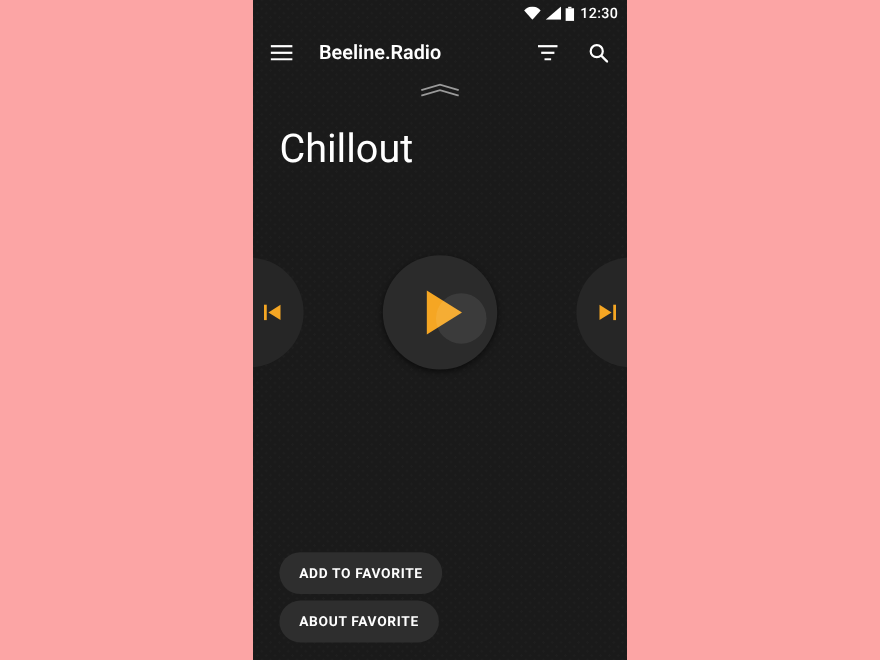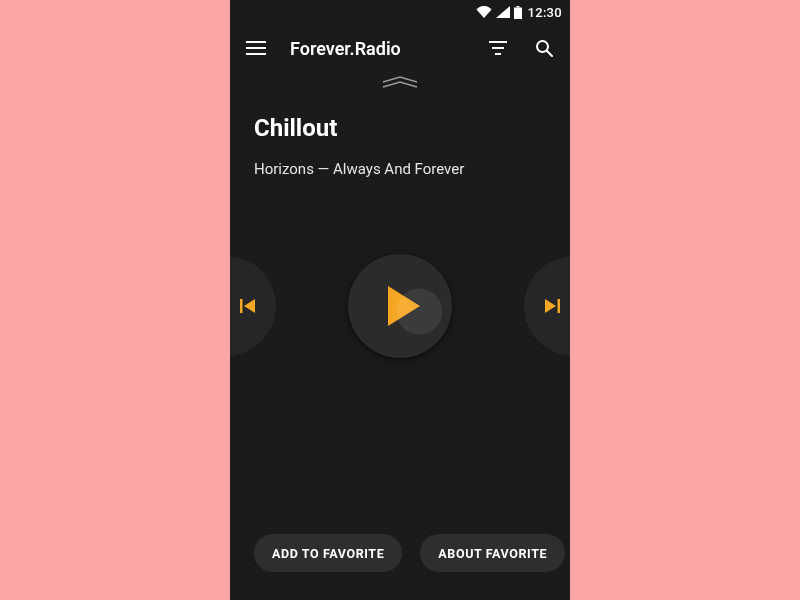--- a/index.html
+++ b/index.html
@@ -82,22 +82,22 @@
     gap: -2px;
     cursor: pointer;
   }
   .pull-handle svg { display:block; margin-top:-3px; }
 
   
   .now-playing {
     padding: 26px 24px 0 24px;
   }
   .station-name {
-    font-size: 24px;
-    font-weight: 700;
+    font-size: 36px;
+    font-weight: 400;
     color: #fff;
     margin-bottom: 18px;
   }
   .track {
     font-size: 15px;
     font-weight: 400;
     color: #e6e6e6;
     white-space: nowrap;
     overflow: hidden;
     text-overflow: ellipsis;
@@ -144,24 +144,24 @@
     background: rgba(255,255,255,0.08);
     top: 50%; left: 50%;
     transform: translate(-8%, -38%);
     pointer-events: none;
   }
 
   
   .button-col {
     position: absolute;
     left: 24px;
-    bottom: 28px;
-    display: flex;
-    flex-direction: row;
-    gap: 18px;
+    bottom: 16px;
+    display: flex;
+    flex-direction: column;
+    gap: 6px;
   }
   .pill-btn {
     display: inline-flex;
     align-items: center;
     height: 38px;
     padding: 0 18px;
     border-radius: 19px;
     background: #2e2e2e;
     color: #fff;
     font-size: 12.5px;
@@ -200,21 +200,21 @@
     <div class="appbar">
       <div class="icon-btn">
         <span>
           <svg width="20" height="14" viewBox="0 0 20 14">
             <rect x="0" y="0" width="20" height="2" fill="#fff"></rect>
             <rect x="0" y="6" width="20" height="2" fill="#fff"></rect>
             <rect x="0" y="12" width="20" height="2" fill="#fff"></rect>
           </svg>
         </span>
       </div>
-      <div class="title">Forever.Radio</div>
+      <div class="title">Beeline.Radio</div>
       <div class="spacer"></div>
       <div class="icon-btn">
         <span>
           <svg width="18" height="14" viewBox="0 0 18 14">
             <rect x="0" y="0" width="18" height="2" fill="#fff"></rect>
             <rect x="3" y="6" width="12" height="2" fill="#fff"></rect>
             <rect x="6" y="12" width="6" height="2" fill="#fff"></rect>
           </svg>
         </span>
       </div>
@@ -236,21 +236,20 @@
       </span>
       <span>
         <svg width="38" height="8" viewBox="0 0 38 8">
           <polyline points="2,7 19,2 36,7" fill="none" stroke="#9a9a9a" stroke-width="1.6"></polyline>
         </svg>
       </span>
     </div>
 
     <div class="now-playing">
       <div class="station-name">Chillout</div>
-      <div class="track">Horizons — Always And Forever</div>
     </div>
 
     <div class="controls-row">
       <div class="side-btn prev">
         <span class="glyph">
           <svg width="20" height="20" viewBox="0 0 20 20">
             <rect x="2" y="3" width="2.5" height="14" fill="#f5a623"></rect>
             <polygon points="17,3 17,17 6,10" fill="#f5a623"></polygon>
           </svg>
         </span>

